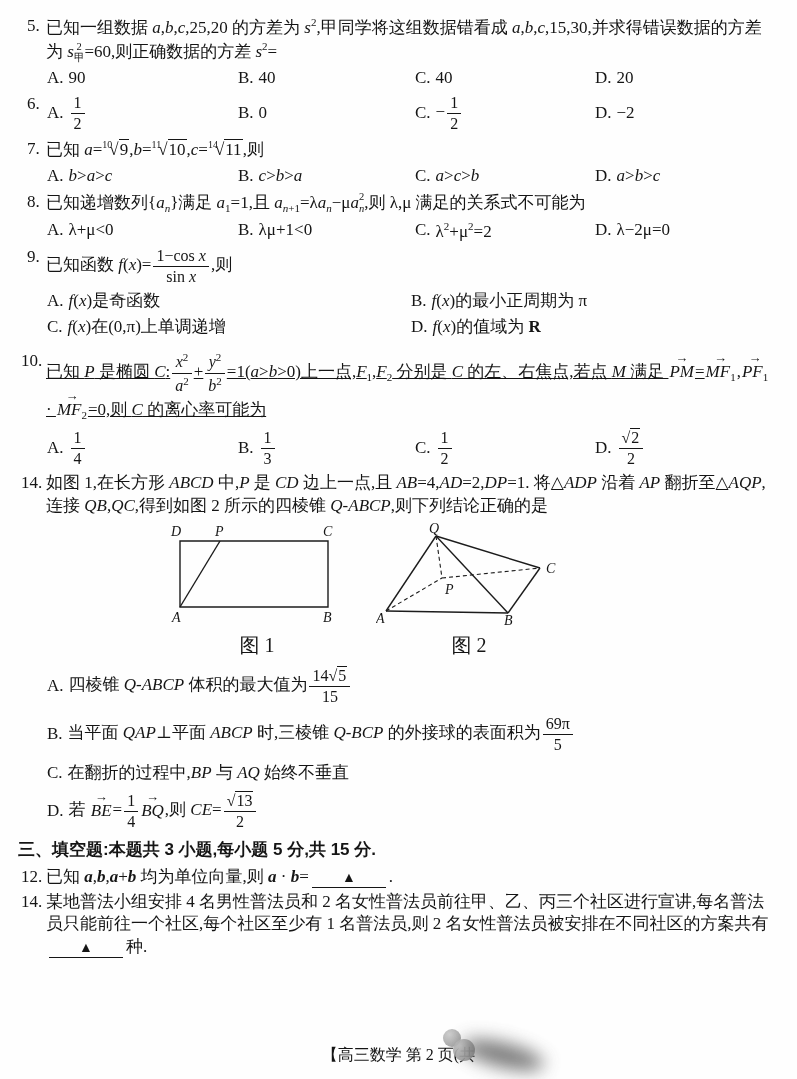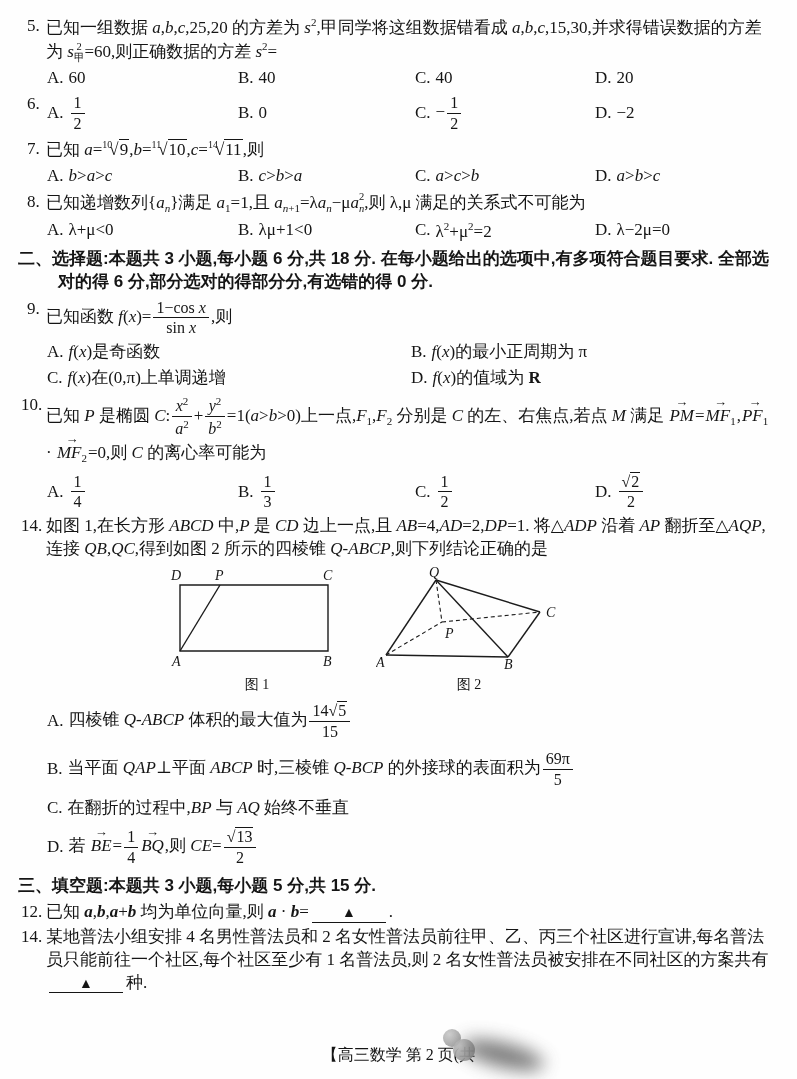--- a/index.html
+++ b/index.html
@@ -40,21 +40,21 @@
   .ss{display:inline-block;font-size:10.5px;line-height:1.1;vertical-align:-4px;text-align:center;}
   .ss span{display:block;}
   .v{display:inline-block;position:relative;margin-top:3px;padding:0 1px;}
   .v::before{content:"\2192";position:absolute;left:0;right:0;top:-12px;text-align:center;
              font-size:13px;font-style:normal;letter-spacing:0;}
   .blank{display:inline-block;width:74px;border-bottom:1.5px solid #151515;text-align:center;
          font-size:14px;line-height:1.05;padding-bottom:1px;margin:0 3px;}
   
   .figrow{display:flex;gap:30px;margin:6px 0 2px 168px;}
   .fig{text-align:center;}
-  .figcap{font-size:14px;margin-top:-2px;}
+  .figcap{font-size:20px;margin-top:-2px;}
   .figsvg text{font-size:14px;font-style:italic;font-family:"Liberation Serif","DejaVu Serif",serif;fill:#151515;}
   
   .footer{position:absolute;left:0;right:0;bottom:14px;text-align:center;font-size:16px;}
   .smudge{position:absolute;left:443px;bottom:4px;width:110px;height:46px;pointer-events:none;}
   .smudge .c1,.smudge .c2{position:absolute;border-radius:50%;
         background:radial-gradient(circle at 35% 30%, #c9c9c9, #8f8f8f);opacity:.9;}
   .smudge .c1{width:18px;height:18px;left:0;top:0;}
   .smudge .c2{width:22px;height:22px;left:10px;top:10px;}
   .smudge .streak{position:absolute;left:18px;top:14px;width:84px;height:24px;background:#4c4c4c;
         border-radius:50%;filter:blur(9px);transform:rotate(14deg);opacity:.75;}
@@ -63,21 +63,21 @@
 <body>
 
 <div class="page">
 
   <div class="q q1dig">
     <span class="qnum">5.</span><span>已知一组数据 <i>a</i>,<i>b</i>,<i>c</i>,25,20 的方差为 <i>s</i><sup>2</sup>,甲同学将这组数据错看成 <i>a</i>,<i>b</i>,<i>c</i>,15,30,并求得错误数据的方差为 <i>s</i><span class="ss"><span>2</span><span>甲</span></span>=60,则正确数据的方差 <i>s</i><sup>2</sup>=</span>
   </div>
   <div class="optrow">
     <span class="o o1">
         <span class="ol">A.</span>
-        <span>60</span>
+        <span>90</span>
       </span>
     <span class="o o2">
         <span class="ol">B.</span>
         <span>40</span>
       </span>
     <span class="o o3">
         <span class="ol">C.</span>
         <span>40</span>
       </span>
     <span class="o o4">
@@ -145,21 +145,20 @@
     <span class="o o3">
         <span class="ol">C.</span>
         <span>λ<sup>2</sup>+μ<sup>2</sup>=2</span>
       </span>
     <span class="o o4">
         <span class="ol">D.</span>
         <span>λ−2μ=0</span>
       </span>
   </div>
 
-  <div class="sec">二、选择题:本题共 3 小题,每小题 6 分,共 18 分. 在每小题给出的选项中,有多项符合题目要求. 全部选对的得 6 分,部分选对的得部分分,有选错的得 0 分.</div>
 
   <div class="q q1dig">
     <span class="qnum">9.</span><span>已知函数 <i>f</i>(<i>x</i>)=<span class="f"><span class="n">1−cos <i>x</i></span><span class="d">sin <i>x</i></span></span>,则</span>
   </div>
   <div class="optrow">
     <span class="o oA">
         <span class="ol">A.</span>
         <span><i>f</i>(<i>x</i>)是奇函数</span>
       </span>
     <span class="o oB">
@@ -171,21 +170,21 @@
     <span class="o oA">
         <span class="ol">C.</span>
         <span><i>f</i>(<i>x</i>)在(0,π)上单调递增</span>
       </span>
     <span class="o oB">
         <span class="ol">D.</span>
         <span><i>f</i>(<i>x</i>)的值域为 <b>R</b></span>
       </span>
   </div>
 
-  <div class="q" style="margin-top:4px;">
+  <div class="q" style="margin-top:12px;text-decoration:underline;">
     <span class="qnum">10.</span><span>已知 <i>P</i> 是椭圆 <i>C</i>:<span class="f"><span class="n"><i>x</i><sup>2</sup></span><span class="d"><i>a</i><sup>2</sup></span></span>+<span class="f"><span class="n"><i>y</i><sup>2</sup></span><span class="d"><i>b</i><sup>2</sup></span></span>=1(<i>a</i>&gt;<i>b</i>&gt;0)上一点,<i>F</i><sub>1</sub>,<i>F</i><sub>2</sub> 分别是 <i>C</i> 的左、右焦点,若点 <i>M</i> 满足 <span class="v"><i>PM</i></span>=<span class="v"><i>MF</i><sub>1</sub></span>,<span class="v"><i>PF</i><sub>1</sub></span> · <span class="v"><i>MF</i><sub>2</sub></span>=0,则 <i>C</i> 的离心率可能为</span>
   </div>
   <div class="optrow" style="margin-top:5px;">
     <span class="o o1">
         <span class="ol">A.</span>
         <span><span class="f"><span class="n">1</span><span class="d">4</span></span></span>
       </span>
     <span class="o o2">
         <span class="ol">B.</span>
         <span><span class="f"><span class="n">1</span><span class="d">3</span></span></span>

